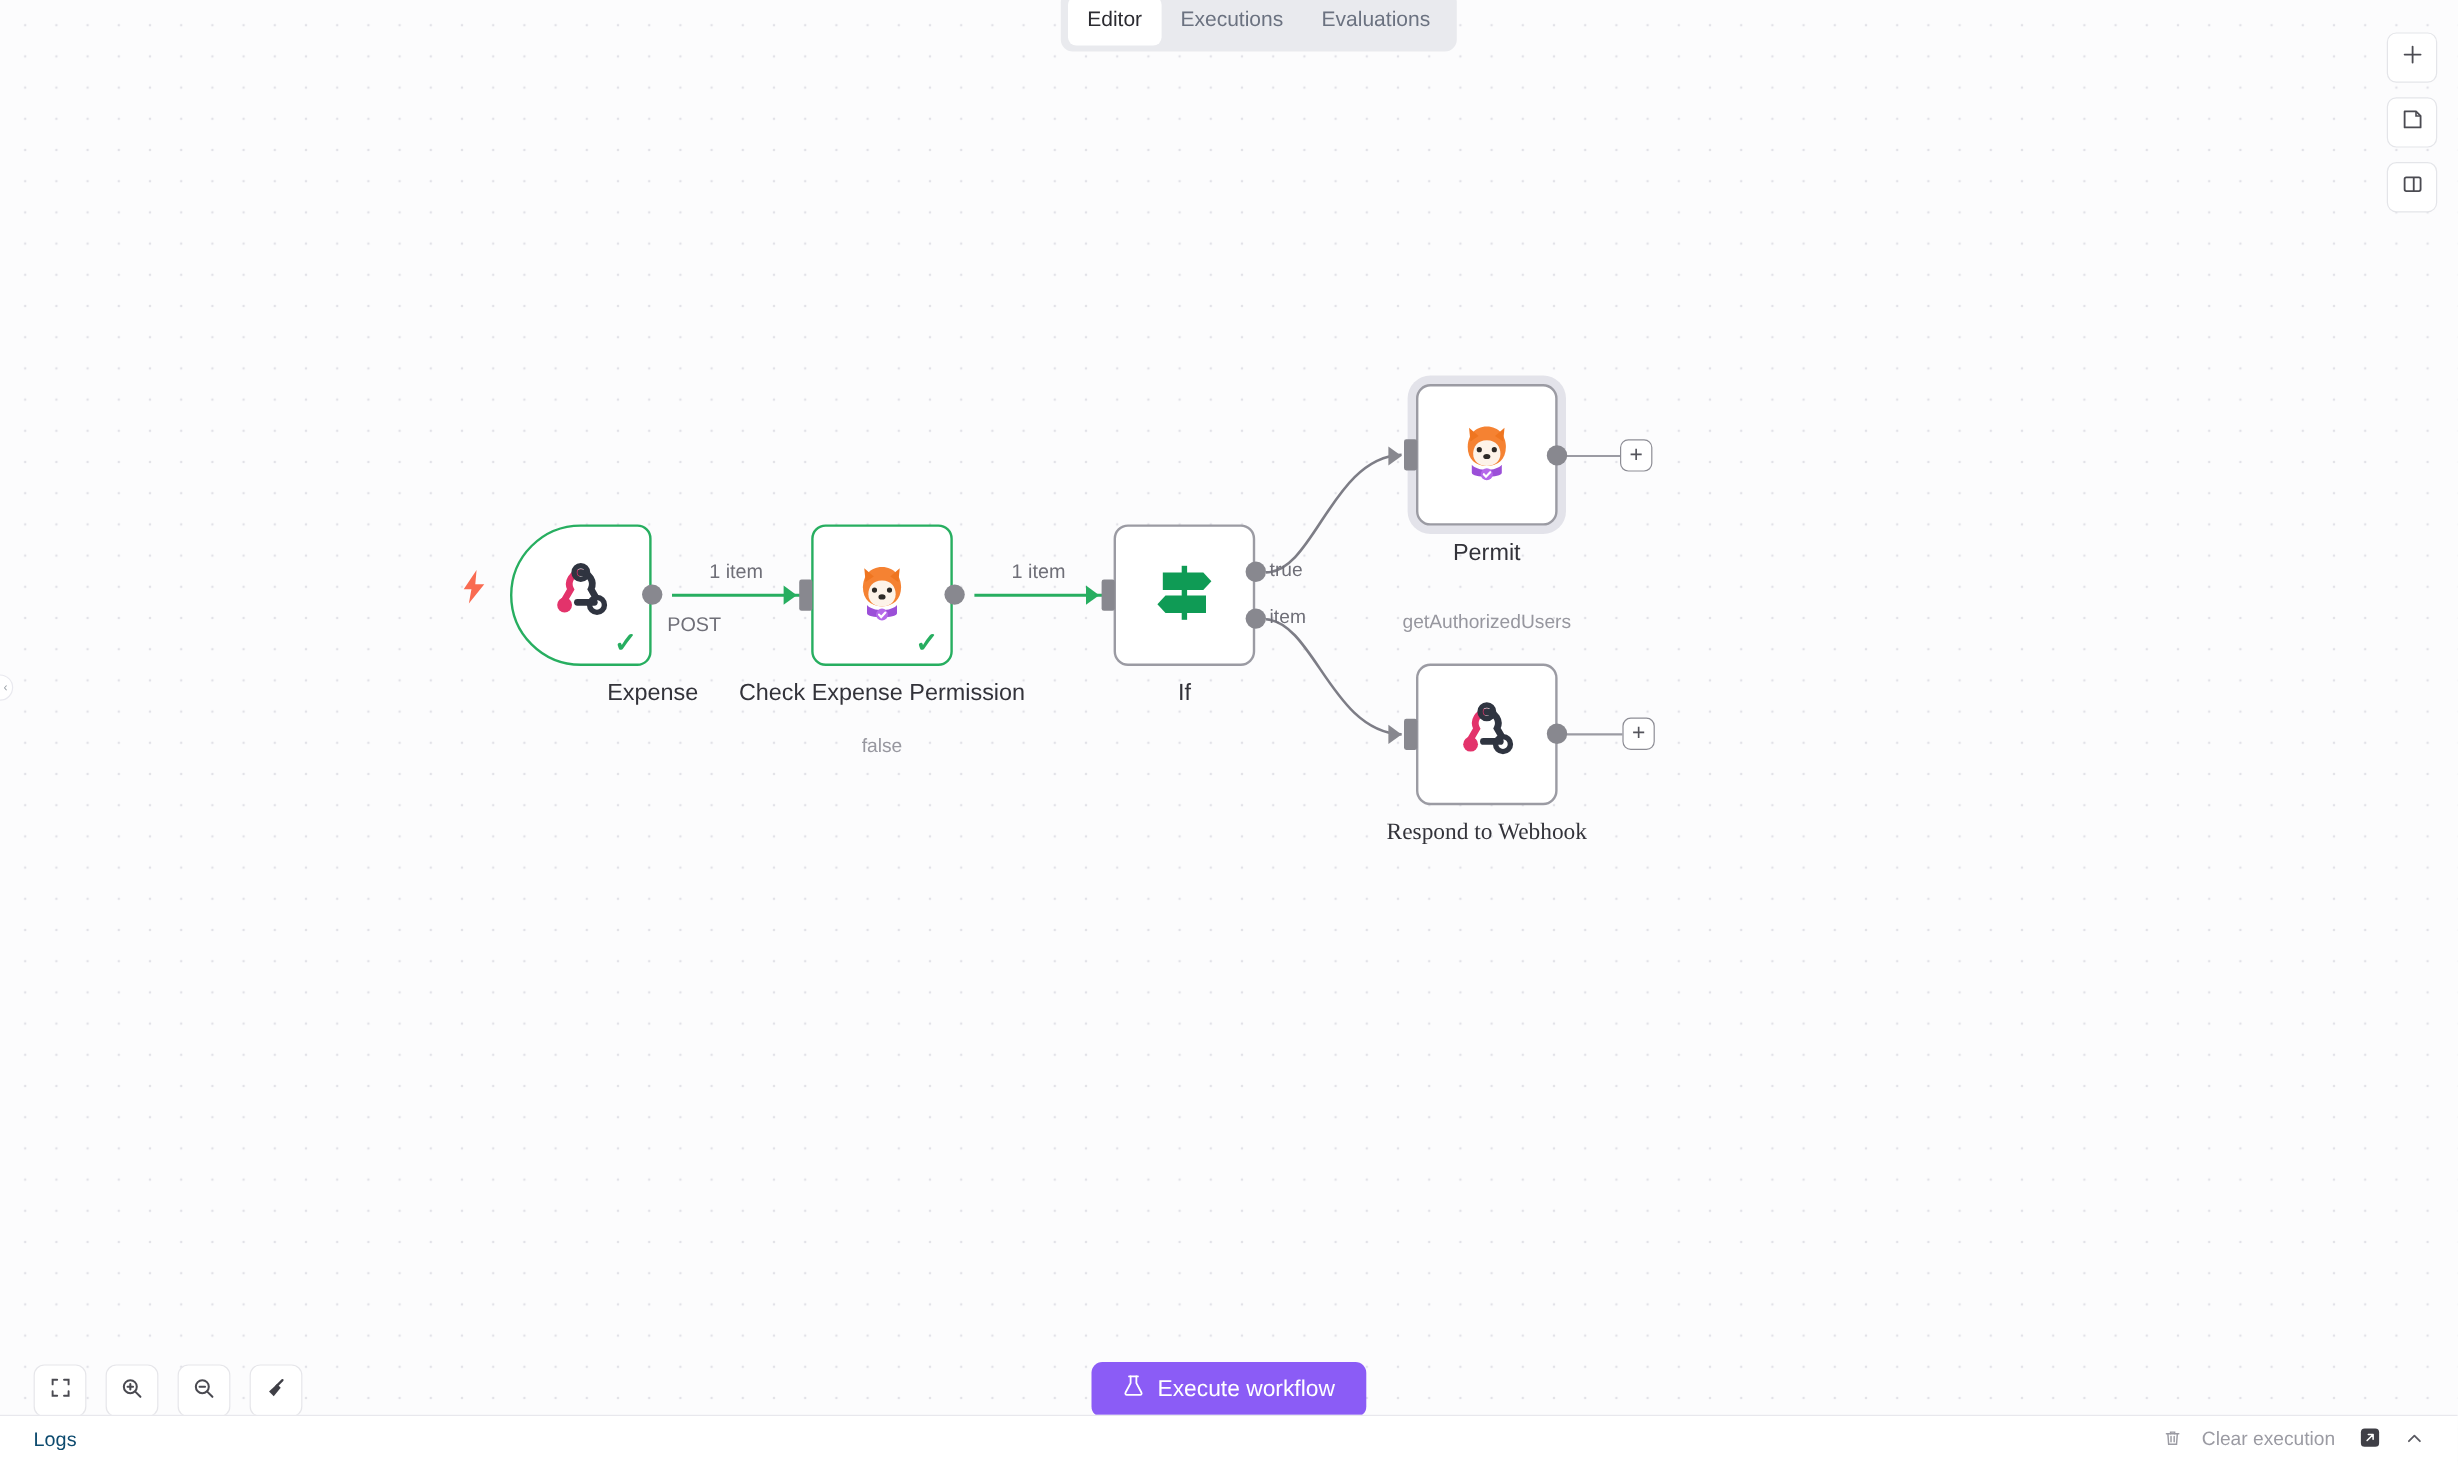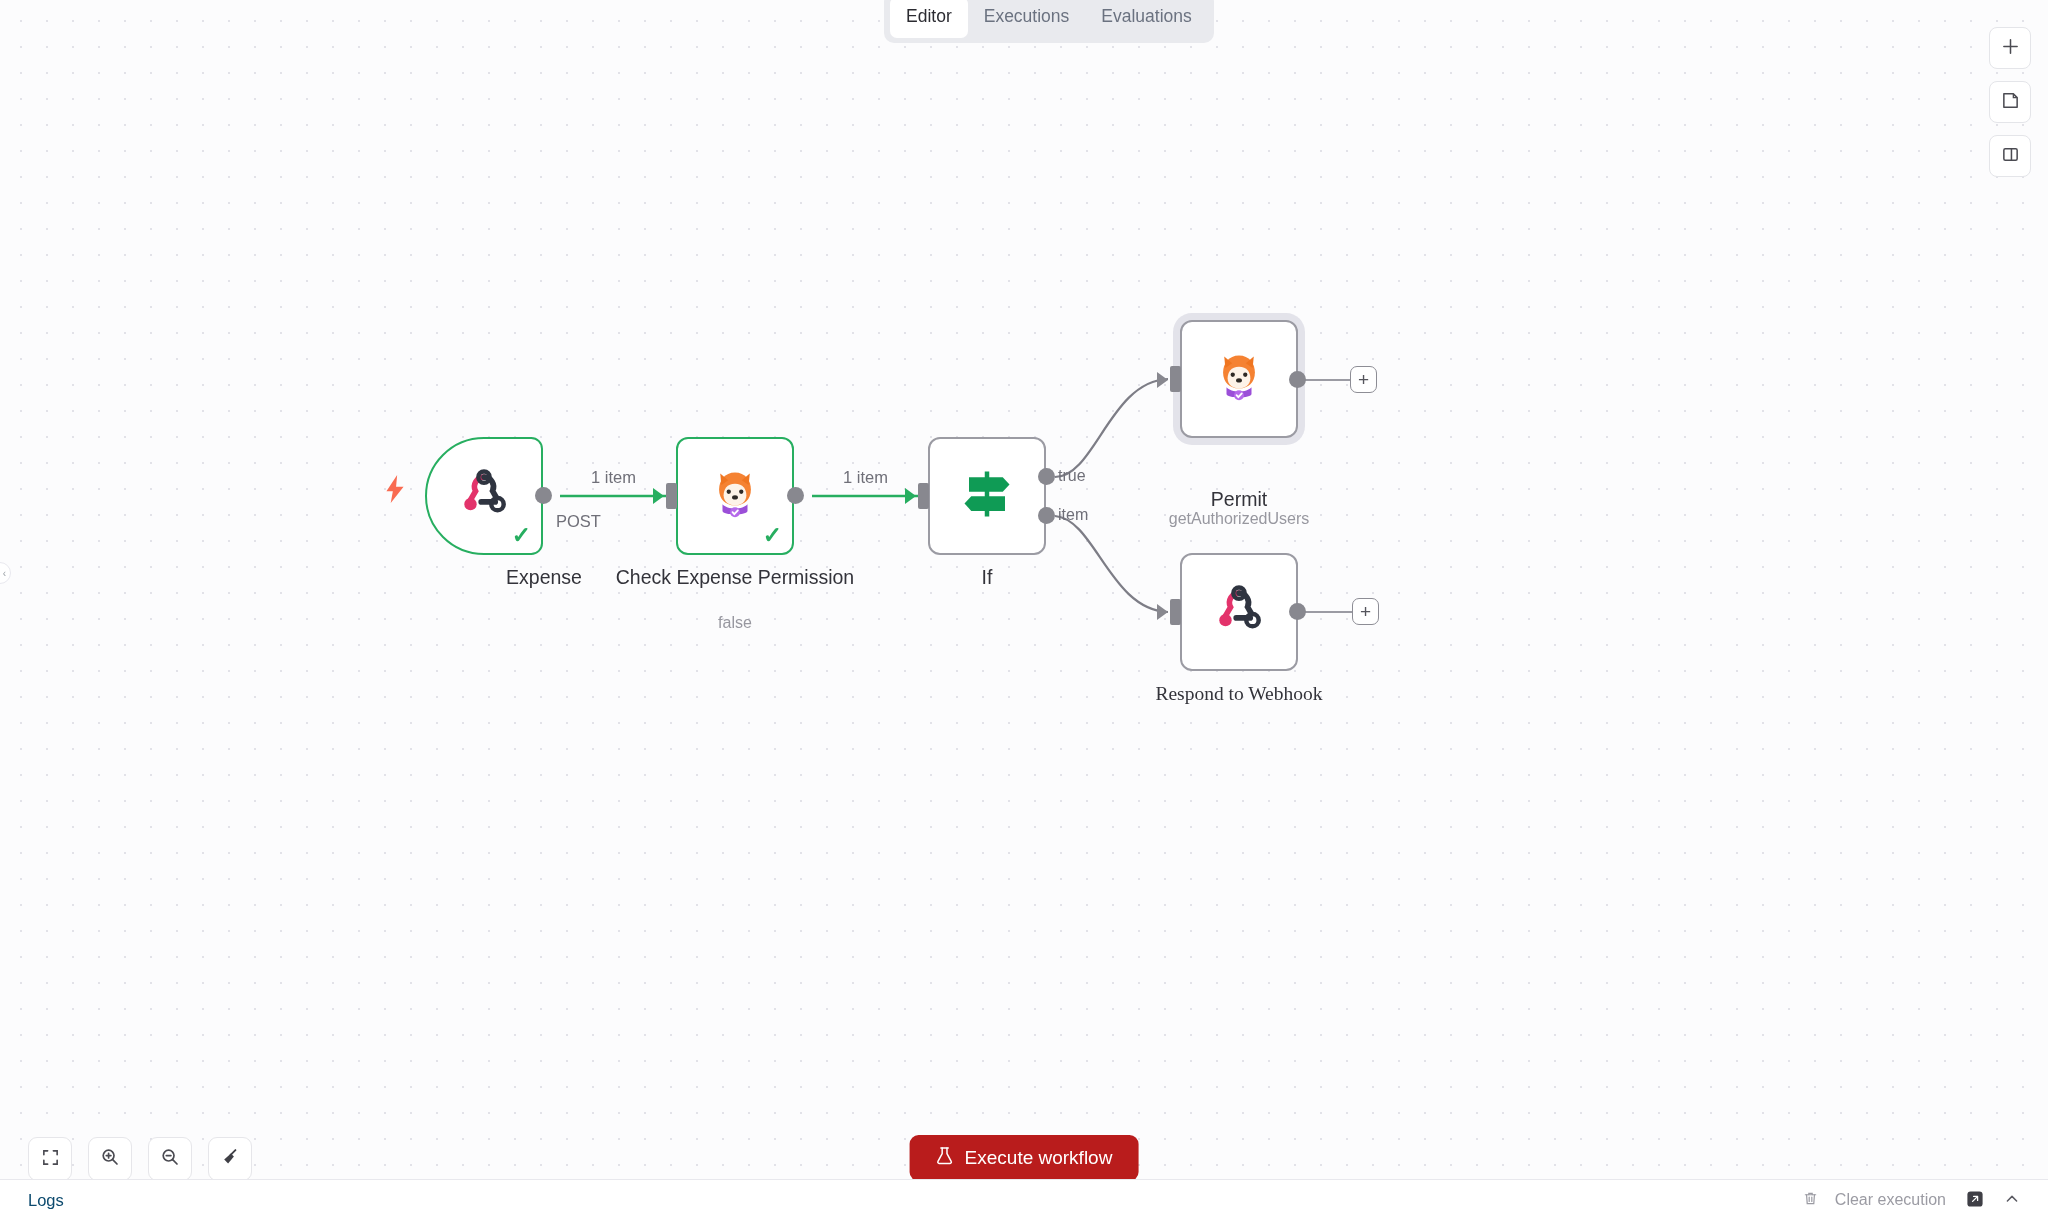--- a/index.html
+++ b/index.html
@@ -171,21 +171,21 @@
     background: #fff; border: 1px solid #e6e6ea;
     border-radius: 9px;
     display: flex; align-items: center; justify-content: center;
     cursor: pointer; color: #4a4a51;
   }
 
   
   #execute-btn {
     position: absolute; left: 50%; transform: translateX(-50%);
     bottom: 40px;
-    background: #b91c1c;
+    background: #8b5cf6;
     color: #fff;
     border: none;
     border-radius: 9px;
     height: 46px;
     padding: 0 26px;
     font-size: 19px;
     display: flex; align-items: center; gap: 11px;
     cursor: pointer; z-index: 30;
     font-family: "Liberation Sans", sans-serif;
   }
@@ -312,21 +312,21 @@
         <ellipse cx="20" cy="25" rx="2.6" ry="1.9" fill="#2e2a26"></ellipse>
         <path d="M9 31 C13 36 27 36 31 31 L31 37 C31 41 9 41 9 37 Z" fill="#9b4fd8"></path>
         <circle cx="20" cy="38" r="4.4" fill="#b569ea"></circle>
         <path d="M17.8 38 l1.6 1.8 l3.1 -3.3" stroke="#fff" stroke-width="1.6" fill="none" stroke-linecap="round"></path>
       </svg>
     </span>
   </div>
   <span class="arrow-in" style="left:1157px; top:372px;"></span>
   <span class="port-in" style="left:1170px; top:366px;"></span>
   <span class="port-out" style="left:1289px; top:371px;"></span>
-  <div class="node-title" style="left:1109px; top:450px;margin-top:38px;">Permit</div>
+  <div class="node-title" style="left:1109px; top:450px;">Permit</div>
   <div class="node-sub" style="left:1109px; top:477px;margin-top:33px;">getAuthorizedUsers</div>
   <span class="plus-chip" style="left:1350px; top:366px;">+</span>
 
   <div class="node" style="left:1180px; top:553px;">
     <span>
       <svg width="54" height="54" viewBox="0 0 48 48">
         <path d="M24 9a8.5 8.5 0 0 0-7.5 12.5l-5.8 10" fill="none" stroke="#e3336b" stroke-width="5" stroke-linecap="round"></path>
         <path d="M24 9a8.5 8.5 0 0 1 7.6 12.3l3.2 5.6" fill="none" stroke="#2f3440" stroke-width="5" stroke-linecap="round"></path>
         <path d="M34 31 H21.5" fill="none" stroke="#2f3440" stroke-width="5" stroke-linecap="round"></path>
         <circle cx="24" cy="9" r="5" fill="none" stroke="#2f3440" stroke-width="4"></circle>

